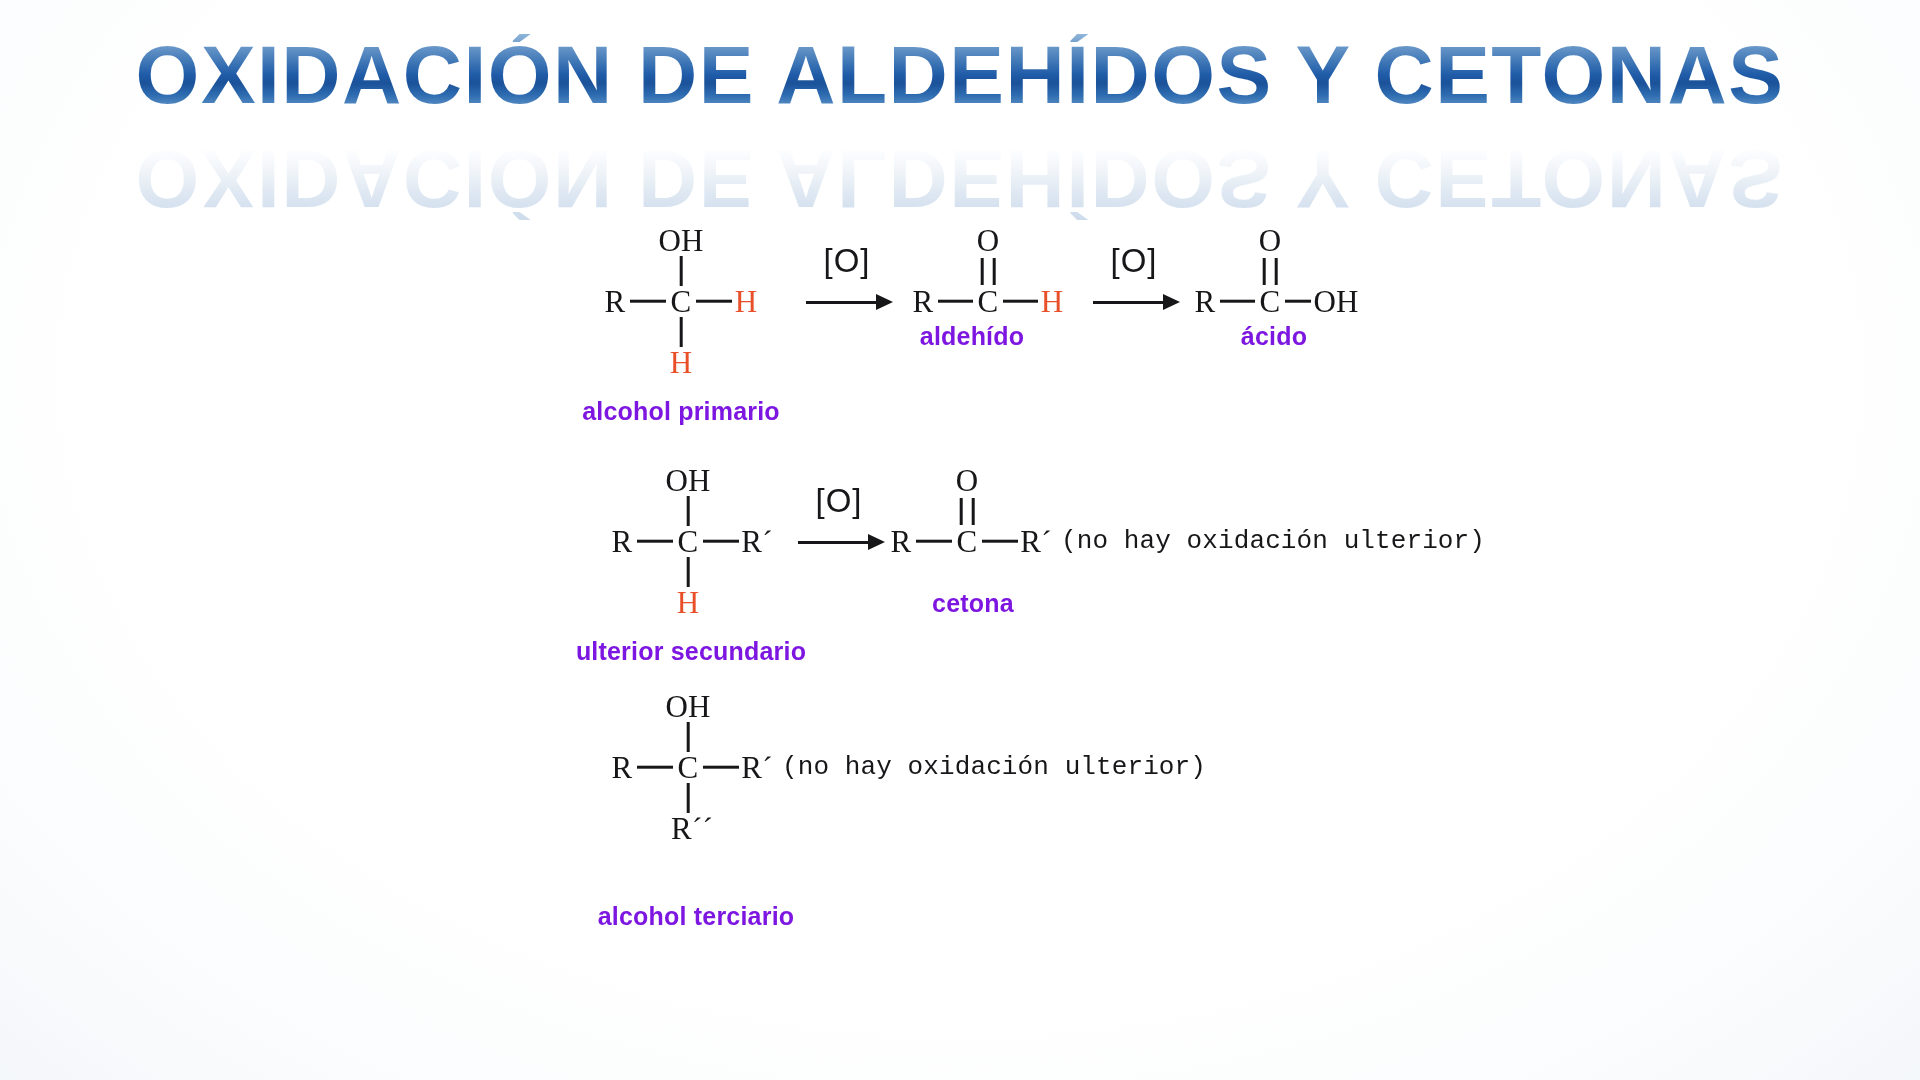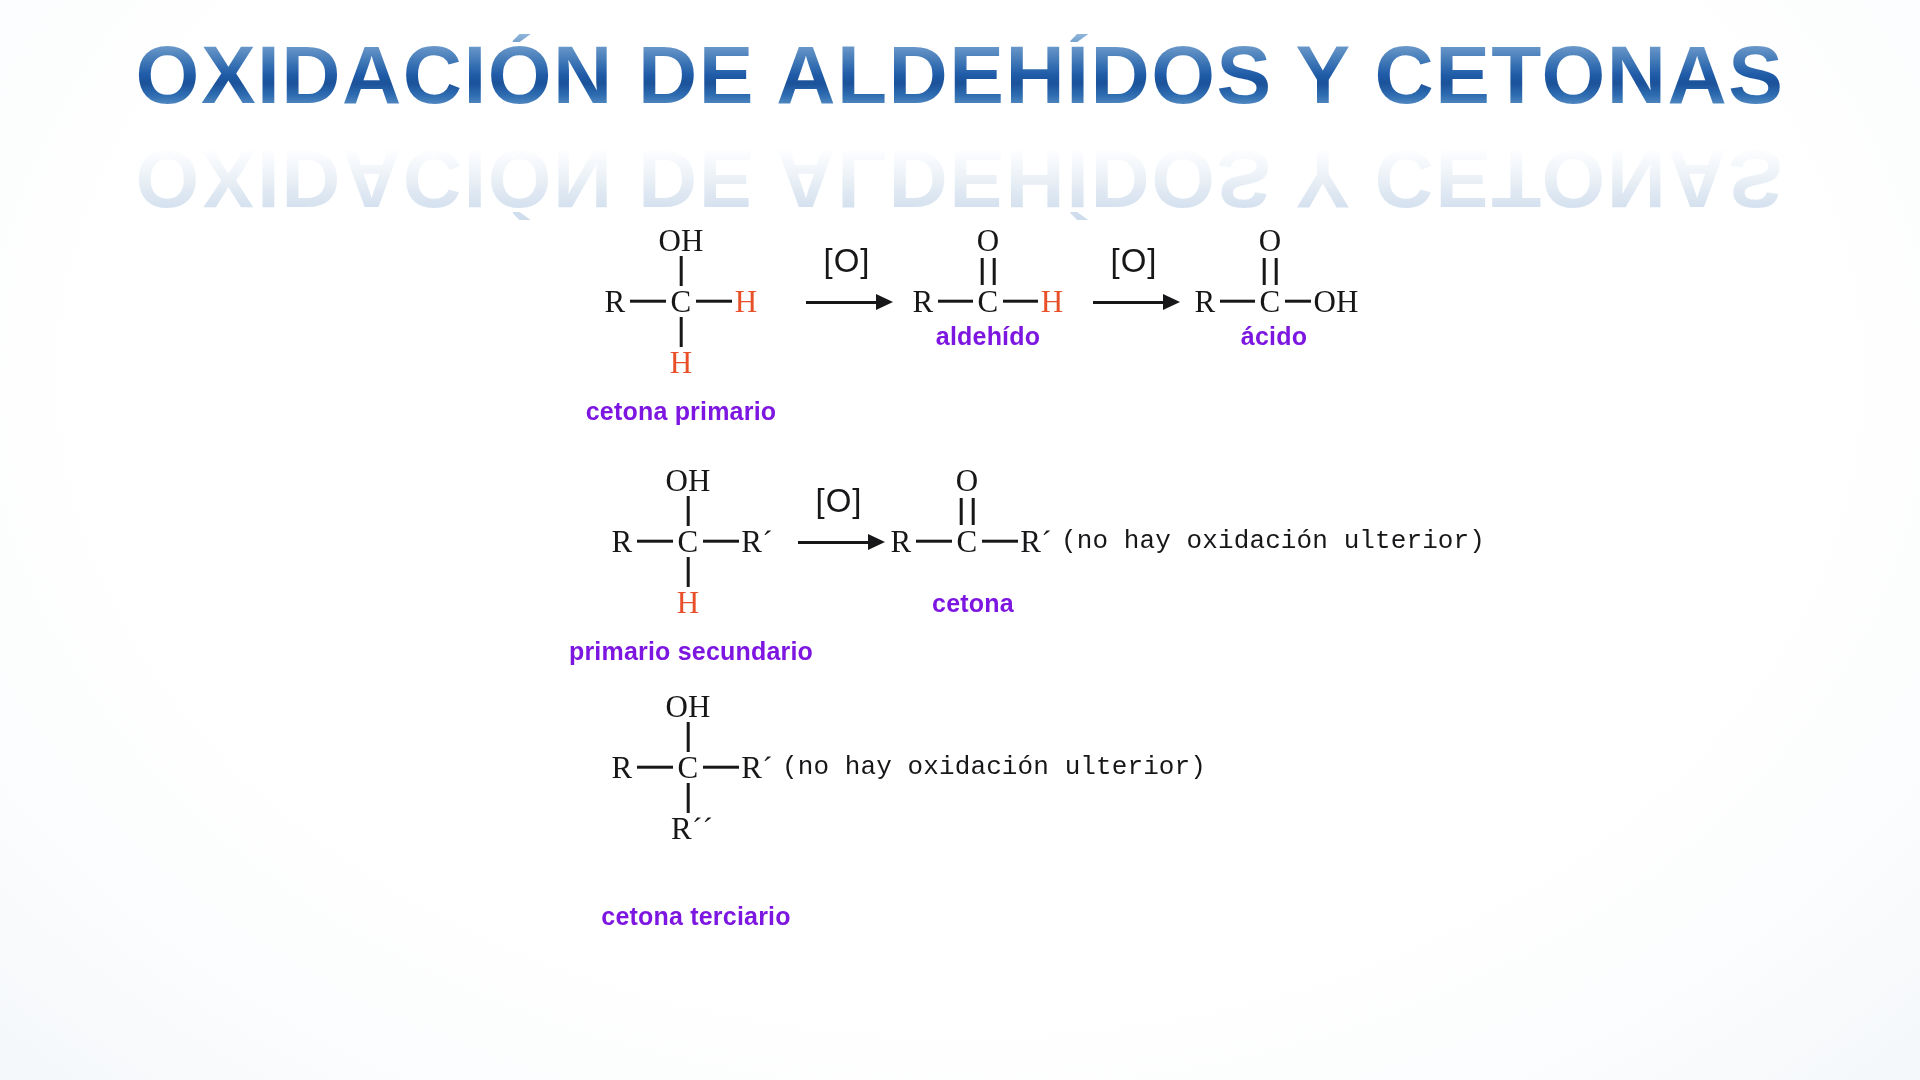--- a/index.html
+++ b/index.html
@@ -193,39 +193,39 @@
       <div class="mol">
         <span class="atom" style="left:133px; top:-6px;">OH</span>
         <div class="bond-v" style="left:133px; top:10px; height:30px;"></div>
         <span class="atom" style="left:67px; top:55px;">R</span>
         <div class="bond-h" style="left:82px; top:55px; width:36px;"></div>
         <span class="atom" style="left:133px; top:55px;">C</span>
         <div class="bond-h" style="left:148px; top:55px; width:36px;"></div>
         <span class="atom hi" style="left:198px; top:55px;">H</span>
         <div class="bond-v" style="left:133px; top:71px; height:30px;"></div>
         <span class="atom hi" style="left:133px; top:116px;">H</span>
-        <span class="mol-label" style="left:133px; top:153px;">cetona primario</span>
+        <span class="mol-label" style="left:133px; top:153px;">alcohol primario</span>
       </div>
 
       <div class="arrow-group" style="left:258px; top:55px;">
         <span class="reagent" style="left:41px; top:-40px;">[O]</span>
         <div class="arrow-line" style="width:72px;"></div>
         <div class="arrow-head" style="left:70px;"></div>
       </div>
 
       <div class="mol">
         <span class="atom" style="left:440px; top:-6px;">O</span>
         <div class="bond-v" style="left:434px; top:12px; height:27px;"></div>
         <div class="bond-v" style="left:446px; top:12px; height:27px;"></div>
         <span class="atom" style="left:375px; top:55px;">R</span>
         <div class="bond-h" style="left:390px; top:55px; width:35px;"></div>
         <span class="atom" style="left:440px; top:55px;">C</span>
         <div class="bond-h" style="left:455px; top:55px; width:35px;"></div>
         <span class="atom hi" style="left:504px; top:55px;">H</span>
-        <span class="mol-label" style="left:440px; top:78px;">aldehído</span>
+        <span class="mol-label" style="left:424px; top:78px;">aldehído</span>
       </div>
 
       <div class="arrow-group" style="left:545px; top:55px;">
         <span class="reagent" style="left:41px; top:-40px;">[O]</span>
         <div class="arrow-line" style="width:72px;"></div>
         <div class="arrow-head" style="left:70px;"></div>
       </div>
 
       <div class="mol">
         <span class="atom" style="left:722px; top:-6px;">O</span>
@@ -245,21 +245,21 @@
       <div class="mol">
         <span class="atom" style="left:140px; top:-6px;">OH</span>
         <div class="bond-v" style="left:140px; top:10px; height:30px;"></div>
         <span class="atom" style="left:74px; top:55px;">R</span>
         <div class="bond-h" style="left:89px; top:55px; width:36px;"></div>
         <span class="atom" style="left:140px; top:55px;">C</span>
         <div class="bond-h" style="left:155px; top:55px; width:36px;"></div>
         <span class="atom" style="left:209px; top:55px;">R´</span>
         <div class="bond-v" style="left:140px; top:71px; height:30px;"></div>
         <span class="atom hi" style="left:140px; top:116px;">H</span>
-        <span class="mol-label" style="left:143px; top:153px;">primario secundario</span>
+        <span class="mol-label" style="left:143px; top:153px;">ulterior secundario</span>
       </div>
 
       <div class="arrow-group" style="left:250px; top:55px;">
         <span class="reagent" style="left:41px; top:-40px;">[O]</span>
         <div class="arrow-line" style="width:72px;"></div>
         <div class="arrow-head" style="left:70px;"></div>
       </div>
 
       <div class="mol">
         <span class="atom" style="left:419px; top:-6px;">O</span>
@@ -281,18 +281,18 @@
         <span class="atom" style="left:140px; top:-6px;">OH</span>
         <div class="bond-v" style="left:140px; top:10px; height:30px;"></div>
         <span class="atom" style="left:74px; top:55px;">R</span>
         <div class="bond-h" style="left:89px; top:55px; width:36px;"></div>
         <span class="atom" style="left:140px; top:55px;">C</span>
         <div class="bond-h" style="left:155px; top:55px; width:36px;"></div>
         <span class="atom" style="left:209px; top:55px;">R´</span>
         <div class="bond-v" style="left:140px; top:71px; height:30px;"></div>
         <span class="atom" style="left:144px; top:116px;">R´´</span>
         <span class="note" style="left:234px; top:55px;">(no hay oxidación ulterior)</span>
-        <span class="mol-label" style="left:148px; top:192px;">cetona terciario</span>
+        <span class="mol-label" style="left:148px; top:192px;">alcohol terciario</span>
       </div>
     </div>
 
   </div>
 </div>
 
 </body></html>

